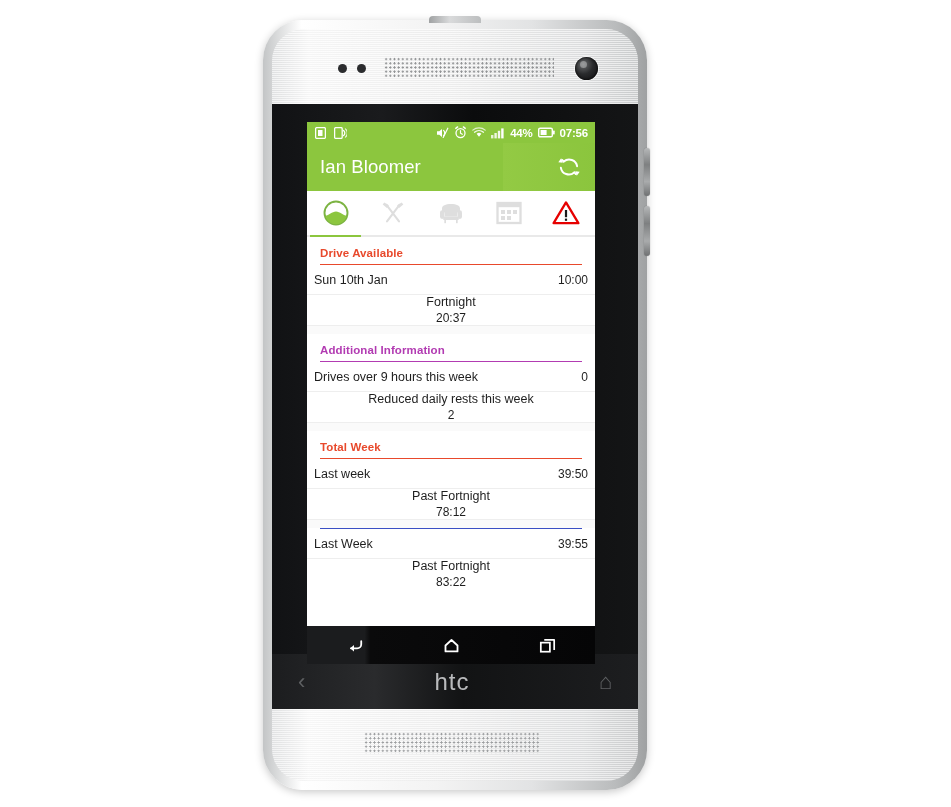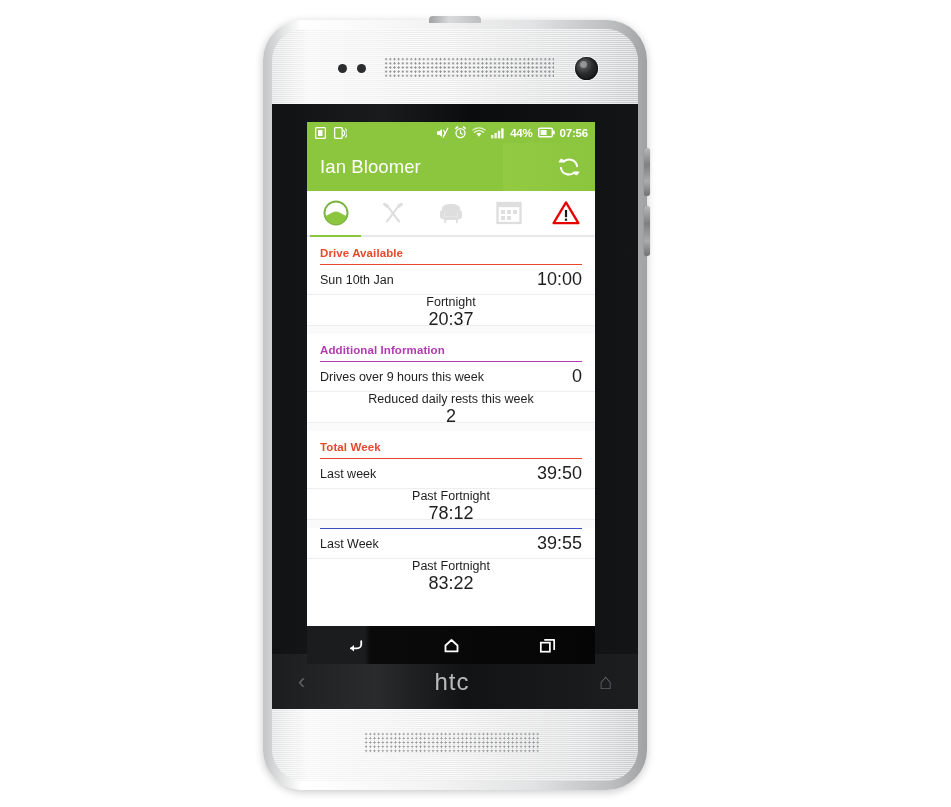--- a/index.html
+++ b/index.html
@@ -157,27 +157,27 @@
   .list-area { background: #ffffff; }
 
   .section-header {
     padding: 10px 13px 5px 13px;
     font-size: 11.5px; font-weight: bold; letter-spacing: .1px;
   }
   .section-rule { height: 1px; margin: 0 13px; }
 
   .row {
     display: flex; align-items: center; justify-content: space-between;
-    padding: 0 13px;
+    padding: 0 7px;
     height: 30px;
     border-bottom: 1px solid #eeeeee;
     font-size: 12.5px; color: #1e1e1e;
   }
   .row.last { border-bottom: none; flex-direction: column; }
-  .row .val { font-size: 18px; color: #1e1e1e; }
+  .row .val { font-size: 12px; color: #1e1e1e; }
   .section-gap { height: 9px; background: #fafafa; border-top: 1px solid #eeeeee; }
 
   
   .sys-nav {
     position: absolute; left: 0; right: 0; bottom: 0;
     height: 38px;
     background: linear-gradient(90deg,#1b1c1e 0%,#1b1c1e 20%,#0a0a0b 22%,#050506 100%);
     display: flex; align-items: center;
   }
   .sys-nav .nb { flex: 1; display: flex; align-items: center; justify-content: center; cursor: pointer; }

